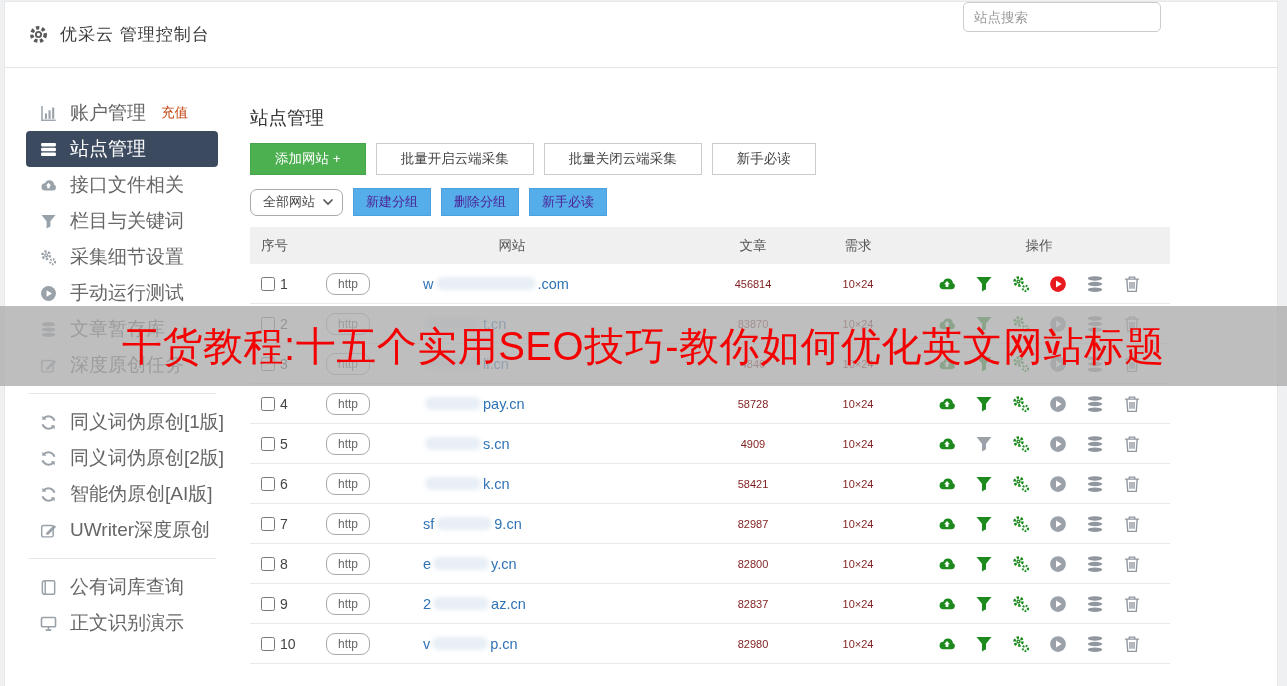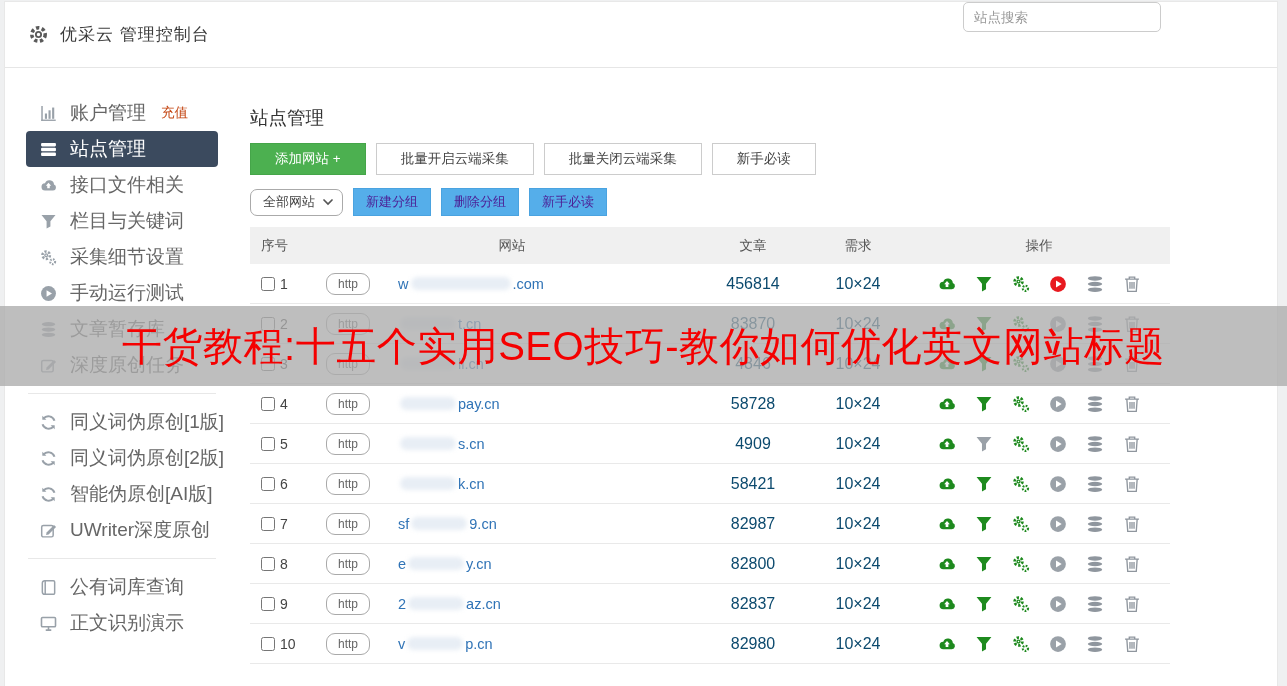--- a/index.html
+++ b/index.html
@@ -66,29 +66,29 @@
   }
   .thead{height:37px;background:#f0f0f0;font-size:13.5px;color:#555;}
   .thead .c{text-align:center;}
   .thead .c.num{text-align:left;padding-left:11px;}
   .trow{height:39px;border-bottom:1px solid #e9e9e9;}
   .cell-num{display:flex;align-items:center;gap:5px;padding-left:11px;font-size:14px;color:#444;}
   .cell-num input{width:14px;height:14px;margin:0;}
   .cell-site{display:flex;align-items:center;}
   .http-btn{
     font-family:inherit;font-size:12px;color:#666;background:#fff;
-    border:1px solid #a9a9a9;border-radius:9px;padding:3px 11px;margin-right:0;cursor:pointer;
+    border:1px solid #a9a9a9;border-radius:9px;padding:3px 11px;margin-right:25px;cursor:pointer;
   }
   .domain{font-size:14.5px;color:#2f73b6;cursor:pointer;white-space:nowrap;margin-left:28px;}
   .blur{
     display:inline-block;height:13px;width:56px;border-radius:7px;
     background:#e8eef5;filter:blur(2px);vertical-align:-1px;margin:0 2px;
   }
   .blur.wide{width:100px;}
-  .cell-art,.cell-dem{text-align:center;font-size:16px;color:#0c4a6e;}
+  .cell-art,.cell-dem{text-align:center;font-size:11px;color:#7f1d1d;}
   .cell-ops{display:flex;justify-content:center;align-items:center;gap:19px;}
   .op{width:18px;height:18px;display:inline-flex;cursor:pointer;}
   .op svg{width:100%;height:100%;}
   .ic-green{color:#1e8a1e;}
   .ic-red{color:#e8191f;}
   .ic-gray{color:#9aa1a8;}
   .ic-dim{color:#8f969e;}
   
   .banner{
     position:absolute;left:0;top:306px;width:1287px;height:80px;z-index:50;

